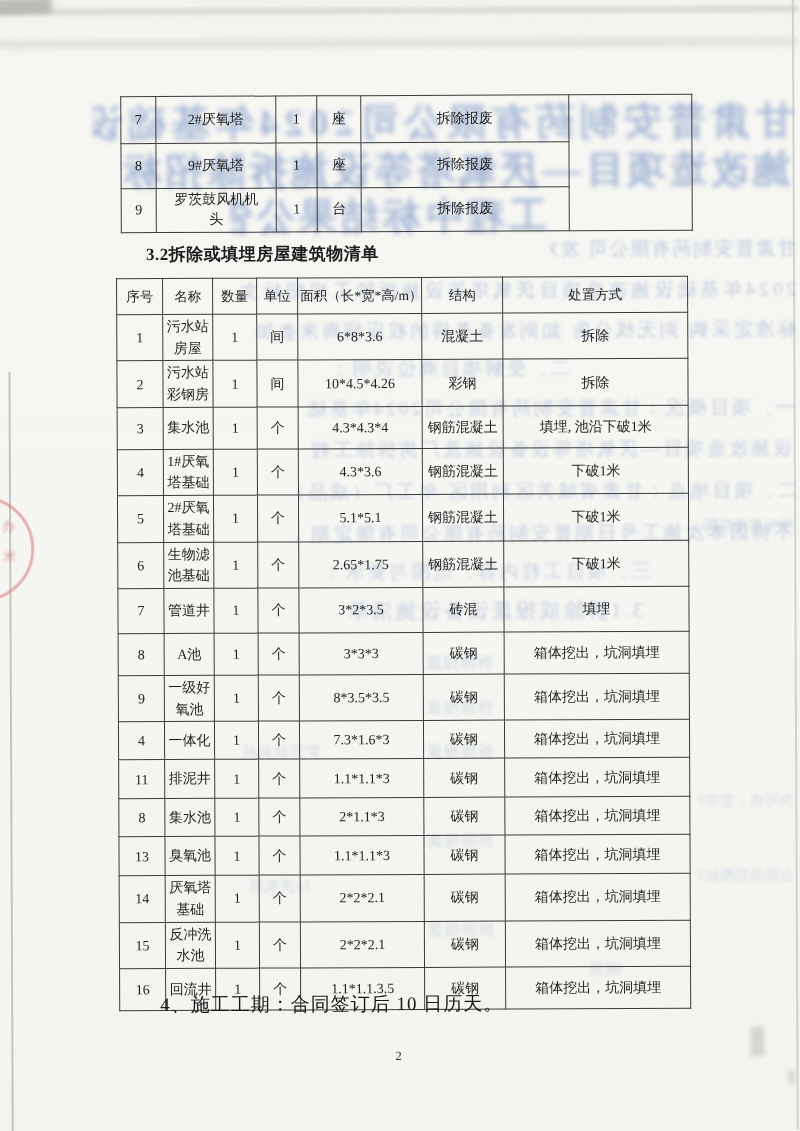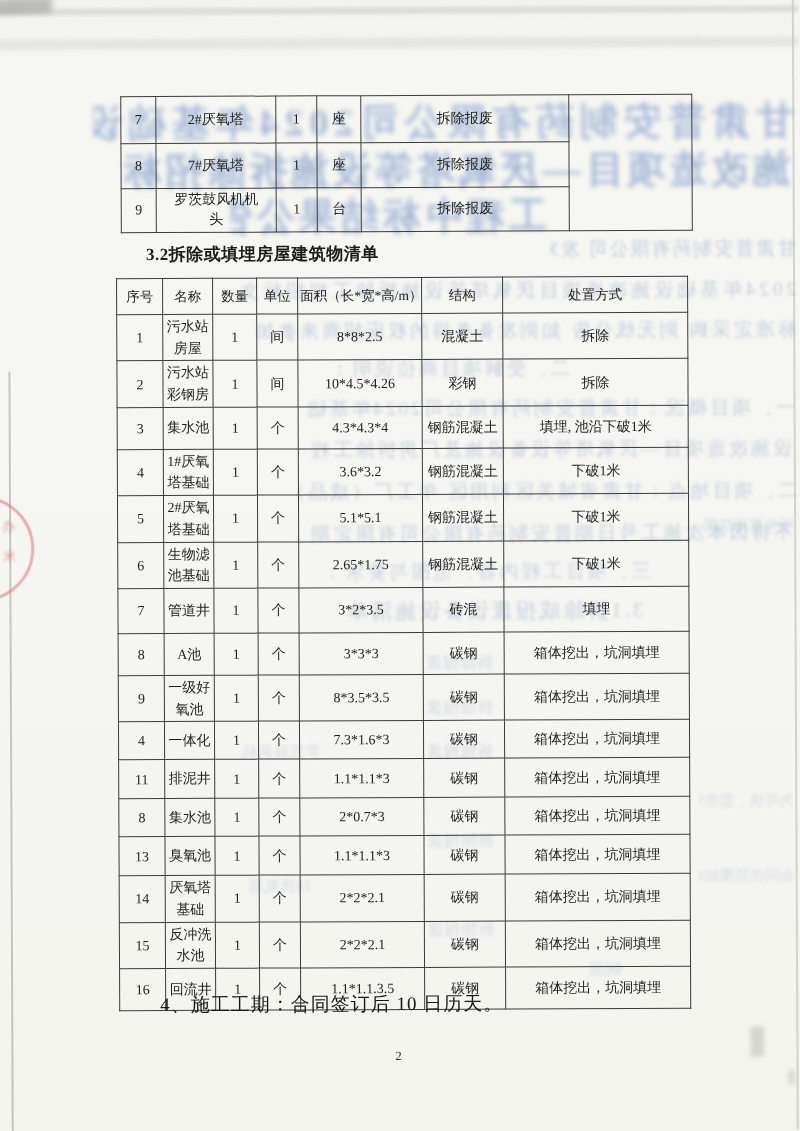--- a/index.html
+++ b/index.html
@@ -106,21 +106,21 @@
           <tr style="height: 47px;">
             <td>7</td>
             <td class="name-cell">2#厌氧塔</td>
             <td>1</td>
             <td>座</td>
             <td>拆除报废</td>
             <td rowspan="3" class="empty-cell"></td>
           </tr>
           <tr style="height: 45px;">
             <td>8</td>
-            <td class="name-cell">7#厌氧塔</td>
+            <td class="name-cell">9#厌氧塔</td>
             <td>1</td>
             <td>座</td>
             <td>拆除报废</td>
           </tr>
           <tr style="height: 43px;">
             <td>9</td>
             <td class="name-cell">罗茨鼓风机机头</td>
             <td>1</td>
             <td>台</td>
             <td>拆除报废</td>
@@ -150,21 +150,21 @@
             <th>结构</th>
             <th>处置方式</th>
           </tr>
         </thead>
       <tbody id="main-tbody">
           <tr style="height: 44px;">
             <td>1</td>
             <td class="name-cell">污水站房屋</td>
             <td>1</td>
             <td>间</td>
-            <td>8*8*2.5</td>
+            <td>6*8*3.6</td>
             <td>混凝土</td>
             <td>拆除</td>
           </tr>
           <tr style="height: 41px;">
             <td>2</td>
             <td class="name-cell">污水站彩钢房</td>
             <td>1</td>
             <td>间</td>
             <td>10*4.5*4.26</td>
             <td>彩钢</td>
@@ -177,21 +177,21 @@
             <td>个</td>
             <td>4.3*4.3*4</td>
             <td>钢筋混凝土</td>
             <td>填埋, 池沿下破1米</td>
           </tr>
           <tr style="height: 40px;">
             <td>4</td>
             <td class="name-cell">1#厌氧塔基础</td>
             <td>1</td>
             <td>个</td>
-            <td>3.6*3.2</td>
+            <td>4.3*3.6</td>
             <td>钢筋混凝土</td>
             <td>下破1米</td>
           </tr>
           <tr style="height: 43px;">
             <td>5</td>
             <td class="name-cell">2#厌氧塔基础</td>
             <td>1</td>
             <td>个</td>
             <td>5.1*5.1</td>
             <td>钢筋混凝土</td>
@@ -249,21 +249,21 @@
             <td>个</td>
             <td>1.1*1.1*3</td>
             <td>碳钢</td>
             <td>箱体挖出，坑洞填埋</td>
           </tr>
           <tr style="height: 38px;">
             <td>8</td>
             <td class="name-cell">集水池</td>
             <td>1</td>
             <td>个</td>
-            <td>2*0.7*3</td>
+            <td>2*1.1*3</td>
             <td>碳钢</td>
             <td>箱体挖出，坑洞填埋</td>
           </tr>
           <tr style="height: 39px;">
             <td>13</td>
             <td class="name-cell">臭氧池</td>
             <td>1</td>
             <td>个</td>
             <td>1.1*1.1*3</td>
             <td>碳钢</td>

